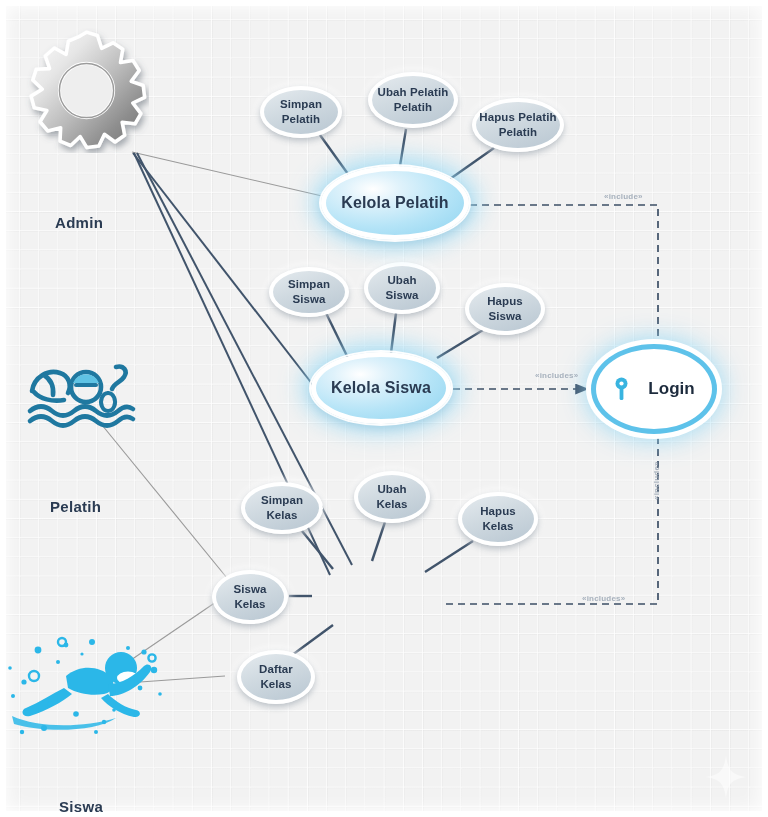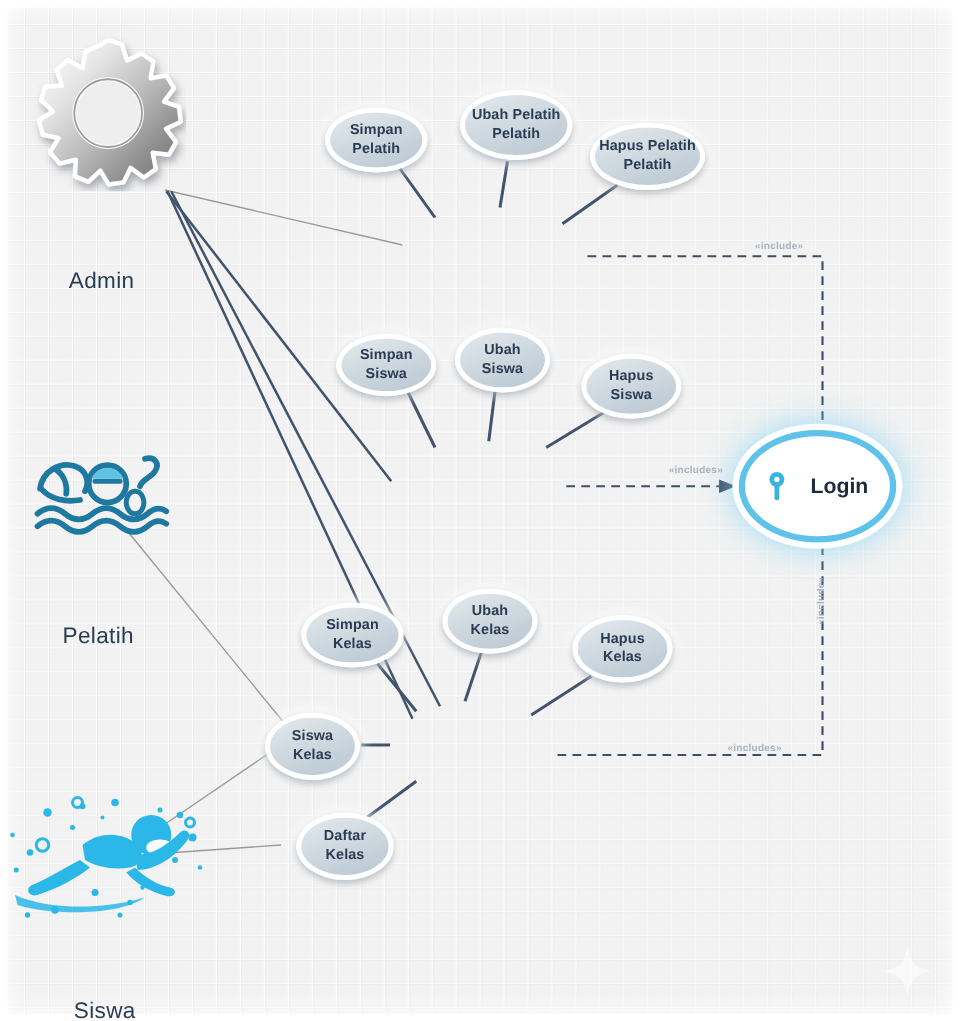--- a/index.html
+++ b/index.html
@@ -91,22 +91,22 @@
     gap: 18px;
   }
   .node.login .lbl { color:#1d2b3d; }
 
   .key-icon { width: 17px; height: 24px; flex: 0 0 auto; }
 
   
   .actor-label {
     position: absolute;
     z-index: 3;
-    font-size: 18px;
-    font-weight: 400;
+    font-size: 15px;
+    font-weight: 700;
     color: #2a3b52;
     letter-spacing: 0.3px;
     white-space: nowrap;
   }
   .actor-icon { position: absolute; z-index: 3; }
 
   
   .inc {
     position: absolute;
     z-index: 4;
@@ -366,21 +366,27 @@
     </div>
   </div>
 
   <div class="node sub" style="left:237px; top:650px; width:78px; height:54px;">
     <div>
       <div>Daftar</div>
       <div>Kelas</div>
     </div>
   </div>
 
-
+  <div class="node main" style="left:321px; top:166px; width:148px; height:74px;">
+    <span>Kelola Pelatih</span>
+  </div>
+
+  <div class="node main" style="left:311px; top:352px; width:140px; height:72px;">
+    <span>Kelola Siswa</span>
+  </div>
 
 
   <div class="node login" style="left:596px; top:349px; width:116px; height:80px;">
     <span class="key-icon">
       <svg viewBox="0 0 17 24" width="17" height="24" xmlns="http://www.w3.org/2000/svg">
         <circle cx="8.5" cy="6.5" r="6" fill="#39b4e0"></circle>
         <circle cx="8.5" cy="6.5" r="2.1" fill="#ffffff"></circle>
         <rect x="6.6" y="10" width="3.8" height="13" rx="1.5" fill="#39b4e0"></rect>
       </svg>
     </span>

